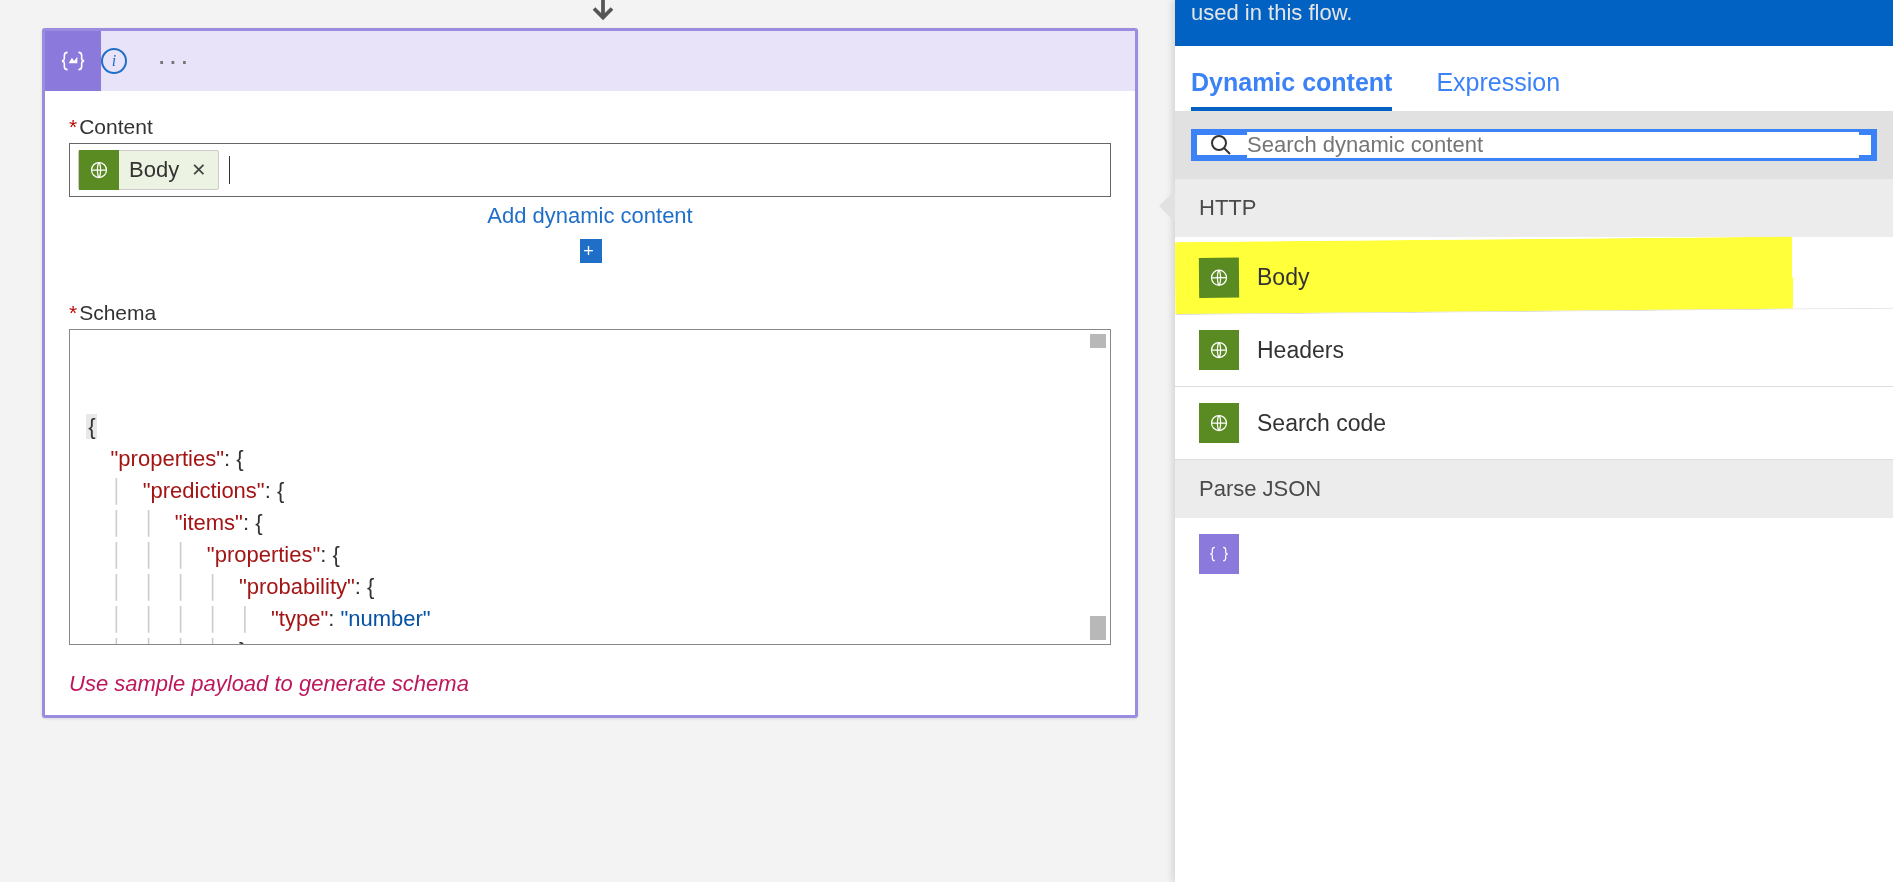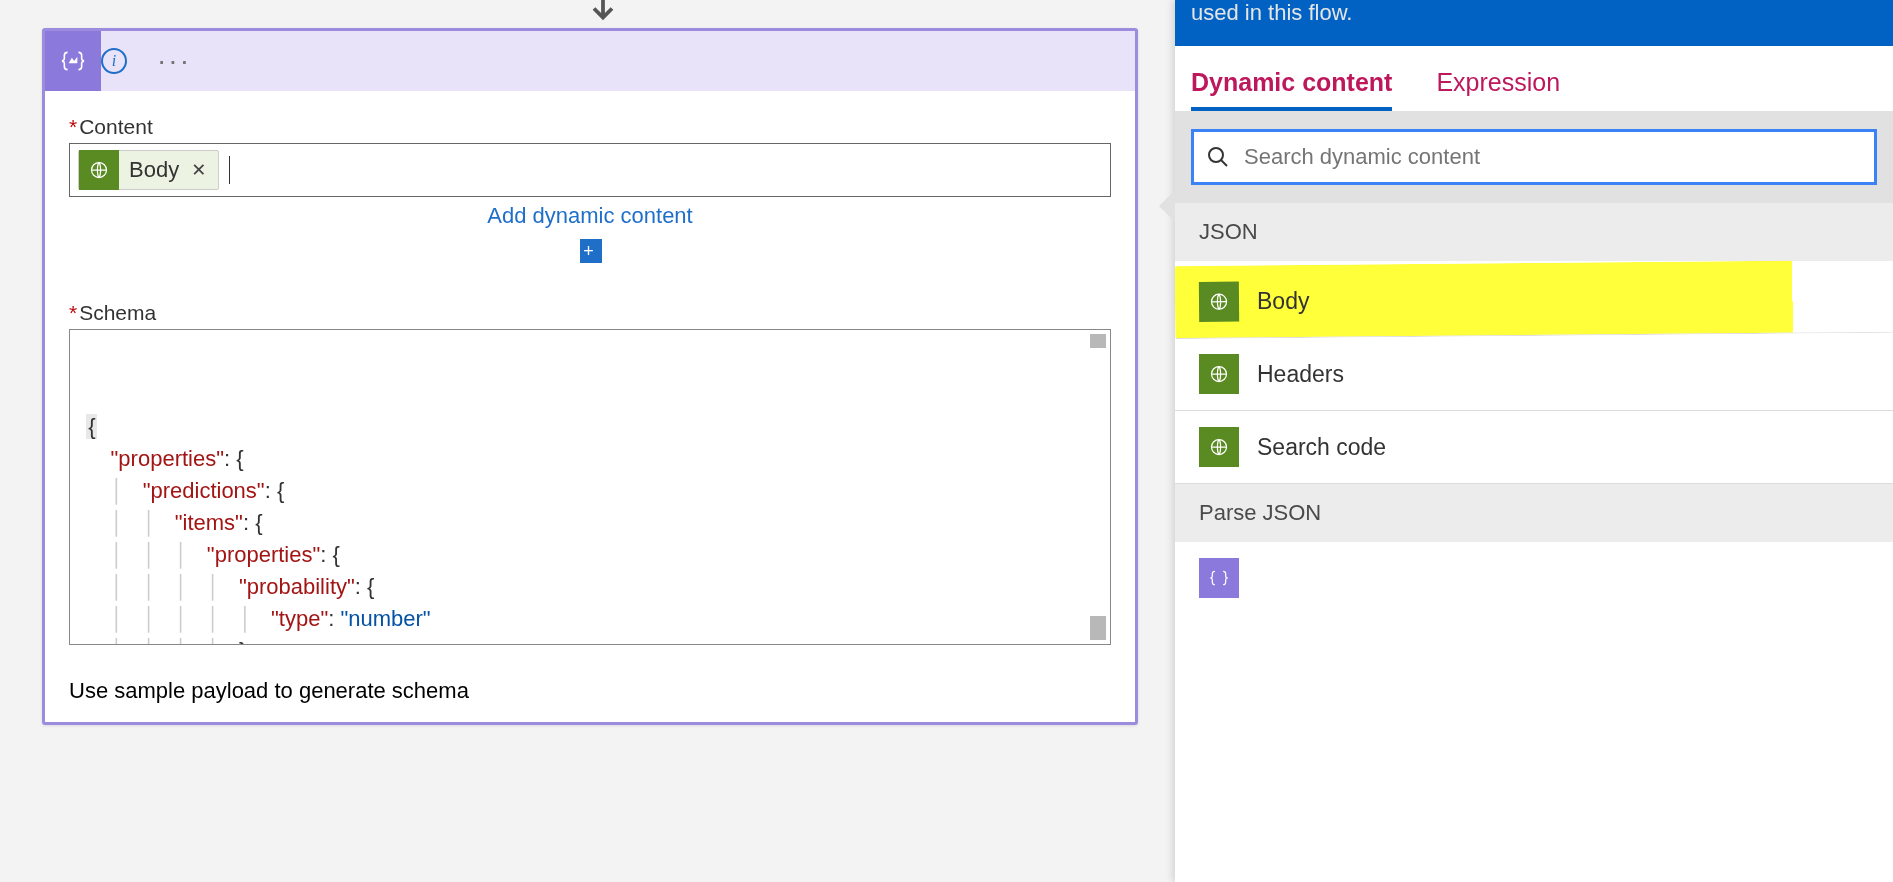--- a/index.html
+++ b/index.html
@@ -184,25 +184,26 @@
     .schema-scroll-bottom {
       position: absolute;
       right: 4px;
       bottom: 4px;
       width: 16px;
       height: 24px;
       background: #b8b8b8;
     }
     
     .sample-link {
-      color: #000000;
-      font-size: 22px;
-      margin-top: 33px;
+      color: #be185d;
+      font-size: 22px;
+      margin-top: 26px;
       display: inline-block;
       cursor: pointer;
+      font-style: italic;
     }
     
     
     .panel {
       position: absolute;
       left: 1175px;
       top: 0;
       width: 718px;
       height: 882px;
       background: #fff;
@@ -220,38 +221,38 @@
       align-items: flex-start;
     }
     
     .panel-tabs {
       display: flex;
       gap: 44px;
       padding: 22px 16px 0 16px;
     }
     .tab {
       font-size: 25px;
-      color: #be185d;
+      color: #3b82f6;
       padding-bottom: 10px;
       cursor: pointer;
       border-bottom: 4px solid transparent;
     }
     .tab.active {
       font-weight: 600;
       border-bottom-color: #0262c4;
     }
     
     .search-wrap {
       background: #e1e1e1;
       padding: 18px 16px;
     }
     .search-box {
       background: #fff;
-      border: 3px solid #3b82f6;
-      height: 56px;
+      border: 6px solid #3b82f6;
+      height: 32px;
       display: flex;
       align-items: center;
       padding: 0 12px;
       gap: 14px;
     }
     .search-box svg { width: 24px; height: 24px; }
     .search-input {
       border: none;
       outline: none;
       font-size: 22px;
@@ -383,21 +384,21 @@
   <div class="search-wrap">
     <div class="search-box">
       <svg viewBox="0 0 24 24" fill="none" stroke="#333" stroke-width="2">
           <circle cx="10" cy="10" r="7"></circle>
           <path d="M21 21l-6-6"></path>
         </svg>
       <input class="search-input" placeholder="Search dynamic content" style="">
     </div>
   </div>
 
-  <div class="group-header">JSON</div>
+  <div class="group-header">HTTP</div>
 
   <div class="dyn-item highlight">
     <div class="dyn-icon http">
       <svg viewBox="0 0 24 24">
           <circle cx="12" cy="12" r="9" stroke="#fff" stroke-width="1.5" fill="none"></circle>
           <path d="M3 12h18M12 3c2.5 3 2.5 15 0 18M12 3c-2.5 3-2.5 15 0 18" stroke="#fff" stroke-width="1.5" fill="none"></path>
         </svg>
     </div>
     <span class="dyn-label">Body</span>
   </div>

